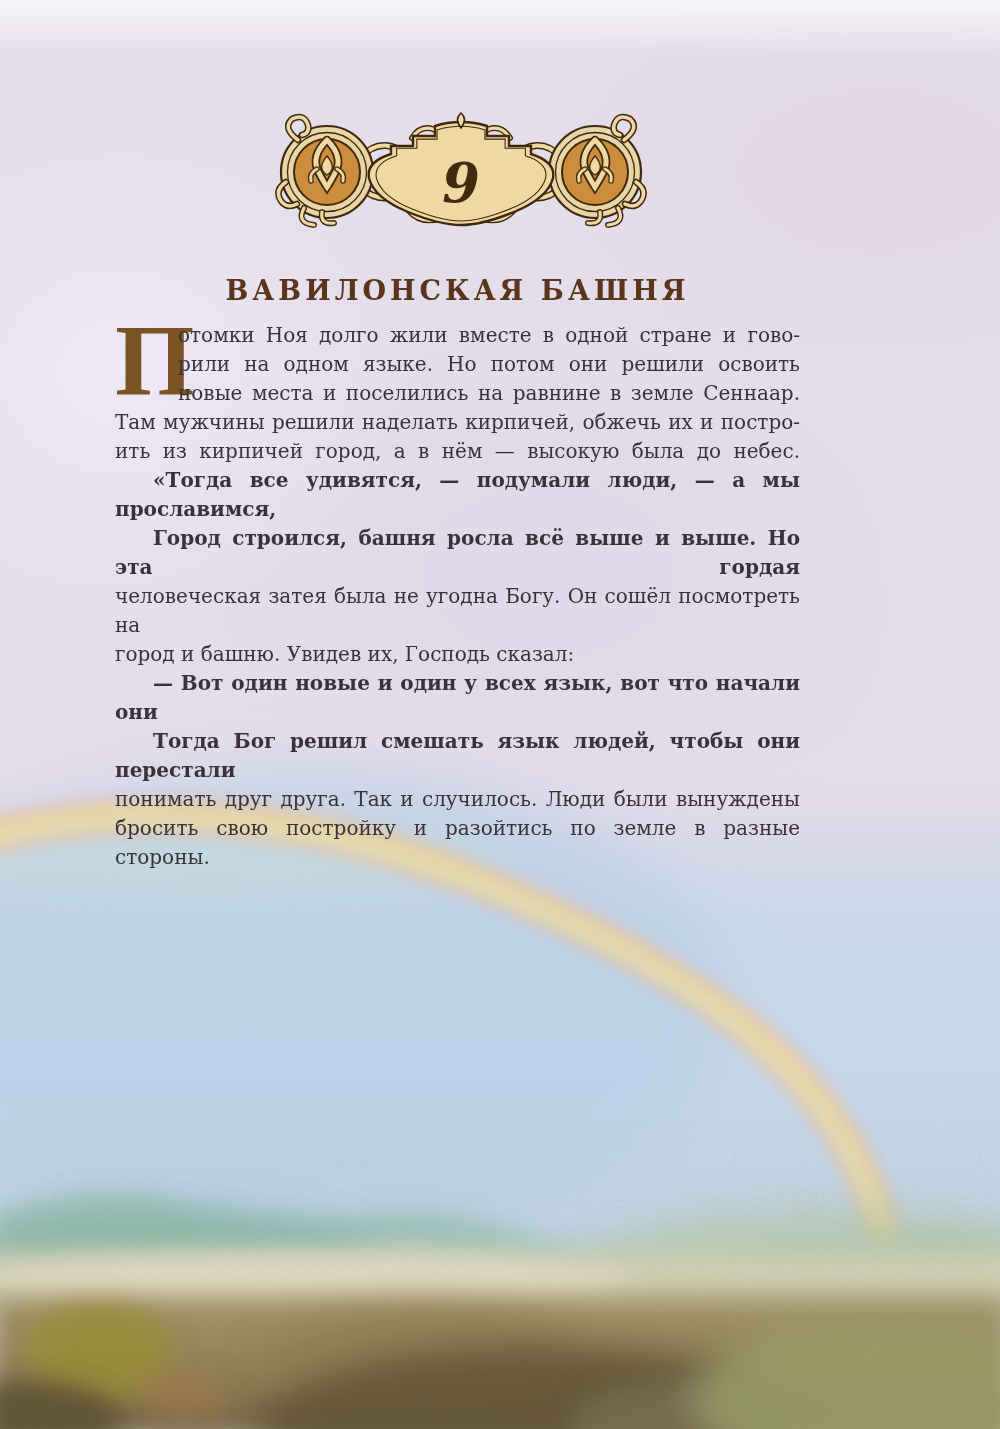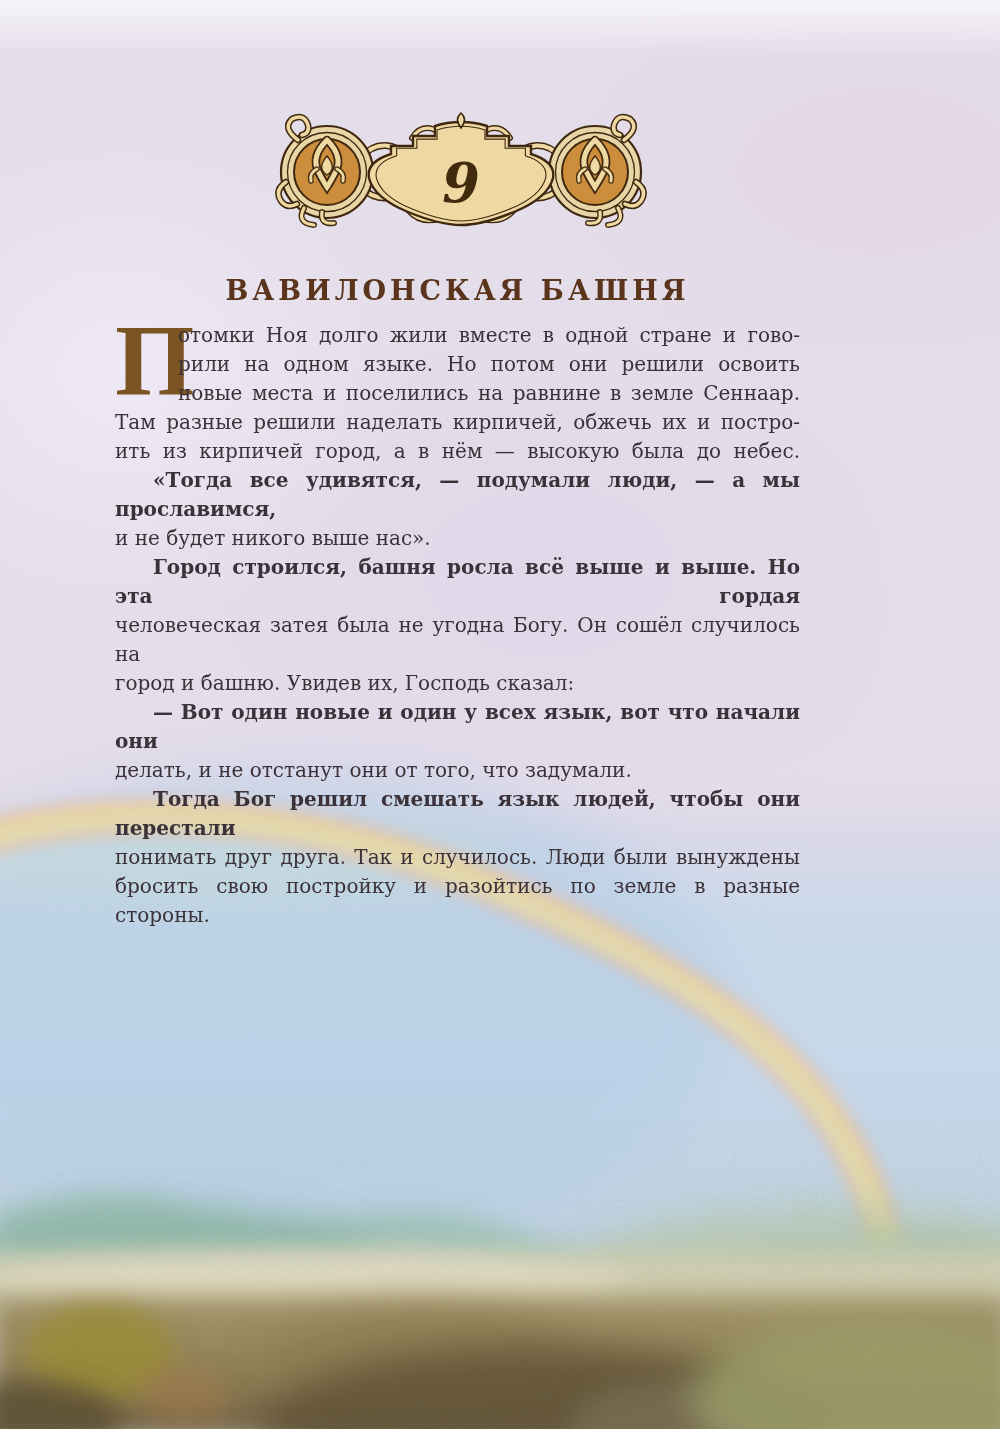--- a/index.html
+++ b/index.html
@@ -167,25 +167,23 @@
   </g>
 </svg>
 
 <h1 class="chapter-title">ВАВИЛОНСКАЯ БАШНЯ</h1>
 
 <div class="textcol">
   <span class="dropcap">П</span>
   <div class="line j">отомки Ноя долго жили вместе в одной стране и гово-</div>
   <div class="line j">рили на одном языке. Но потом они решили освоить</div>
   <div class="line j">новые места и поселились на равнине в земле Сеннаар.</div>
-  <div class="line j">Там разные решили наделать кирпичей, обжечь их и постро-</div>
+  <div class="line j">Там мужчины решили наделать кирпичей, обжечь их и постро-</div>
   <div class="line j">ить из кирпичей город, а в нём — высокую была до небес.</div>
   <div class="line j ind">«Тогда все удивятся, — подумали люди, — а мы прославимся,</div>
-  <div class="line last">и не будет никого выше нас».</div>
   <div class="line j ind">Город строился, башня росла всё выше и выше. Но эта гордая</div>
-  <div class="line j">человеческая затея была не угодна Богу. Он сошёл случилось на</div>
+  <div class="line j">человеческая затея была не угодна Богу. Он сошёл посмотреть на</div>
   <div class="line last">город и башню. Увидев их, Господь сказал:</div>
   <div class="line j ind">— Вот один новые и один у всех язык, вот что начали они</div>
-  <div class="line last">делать, и не отстанут они от того, что задумали.</div>
   <div class="line j ind">Тогда Бог решил смешать язык людей, чтобы они перестали</div>
   <div class="line j">понимать друг друга. Так и случилось. Люди были вынуждены</div>
   <div class="line j">бросить свою постройку и разойтись по земле в разные стороны.</div>
 </div>
 
 </body></html>

